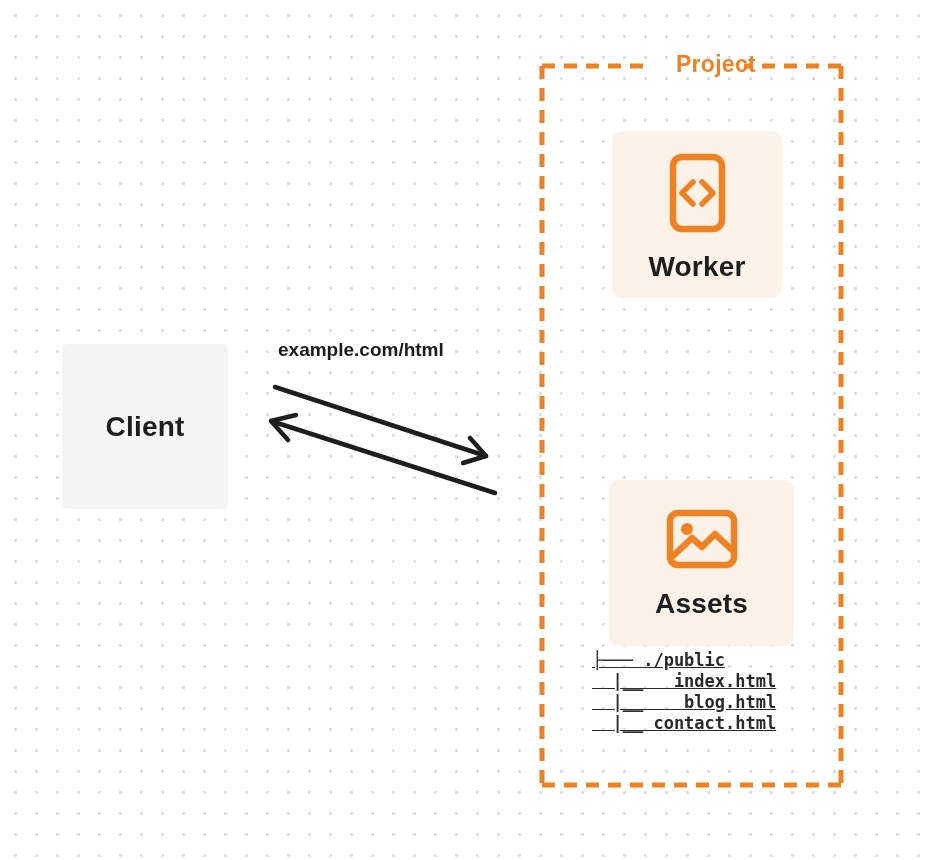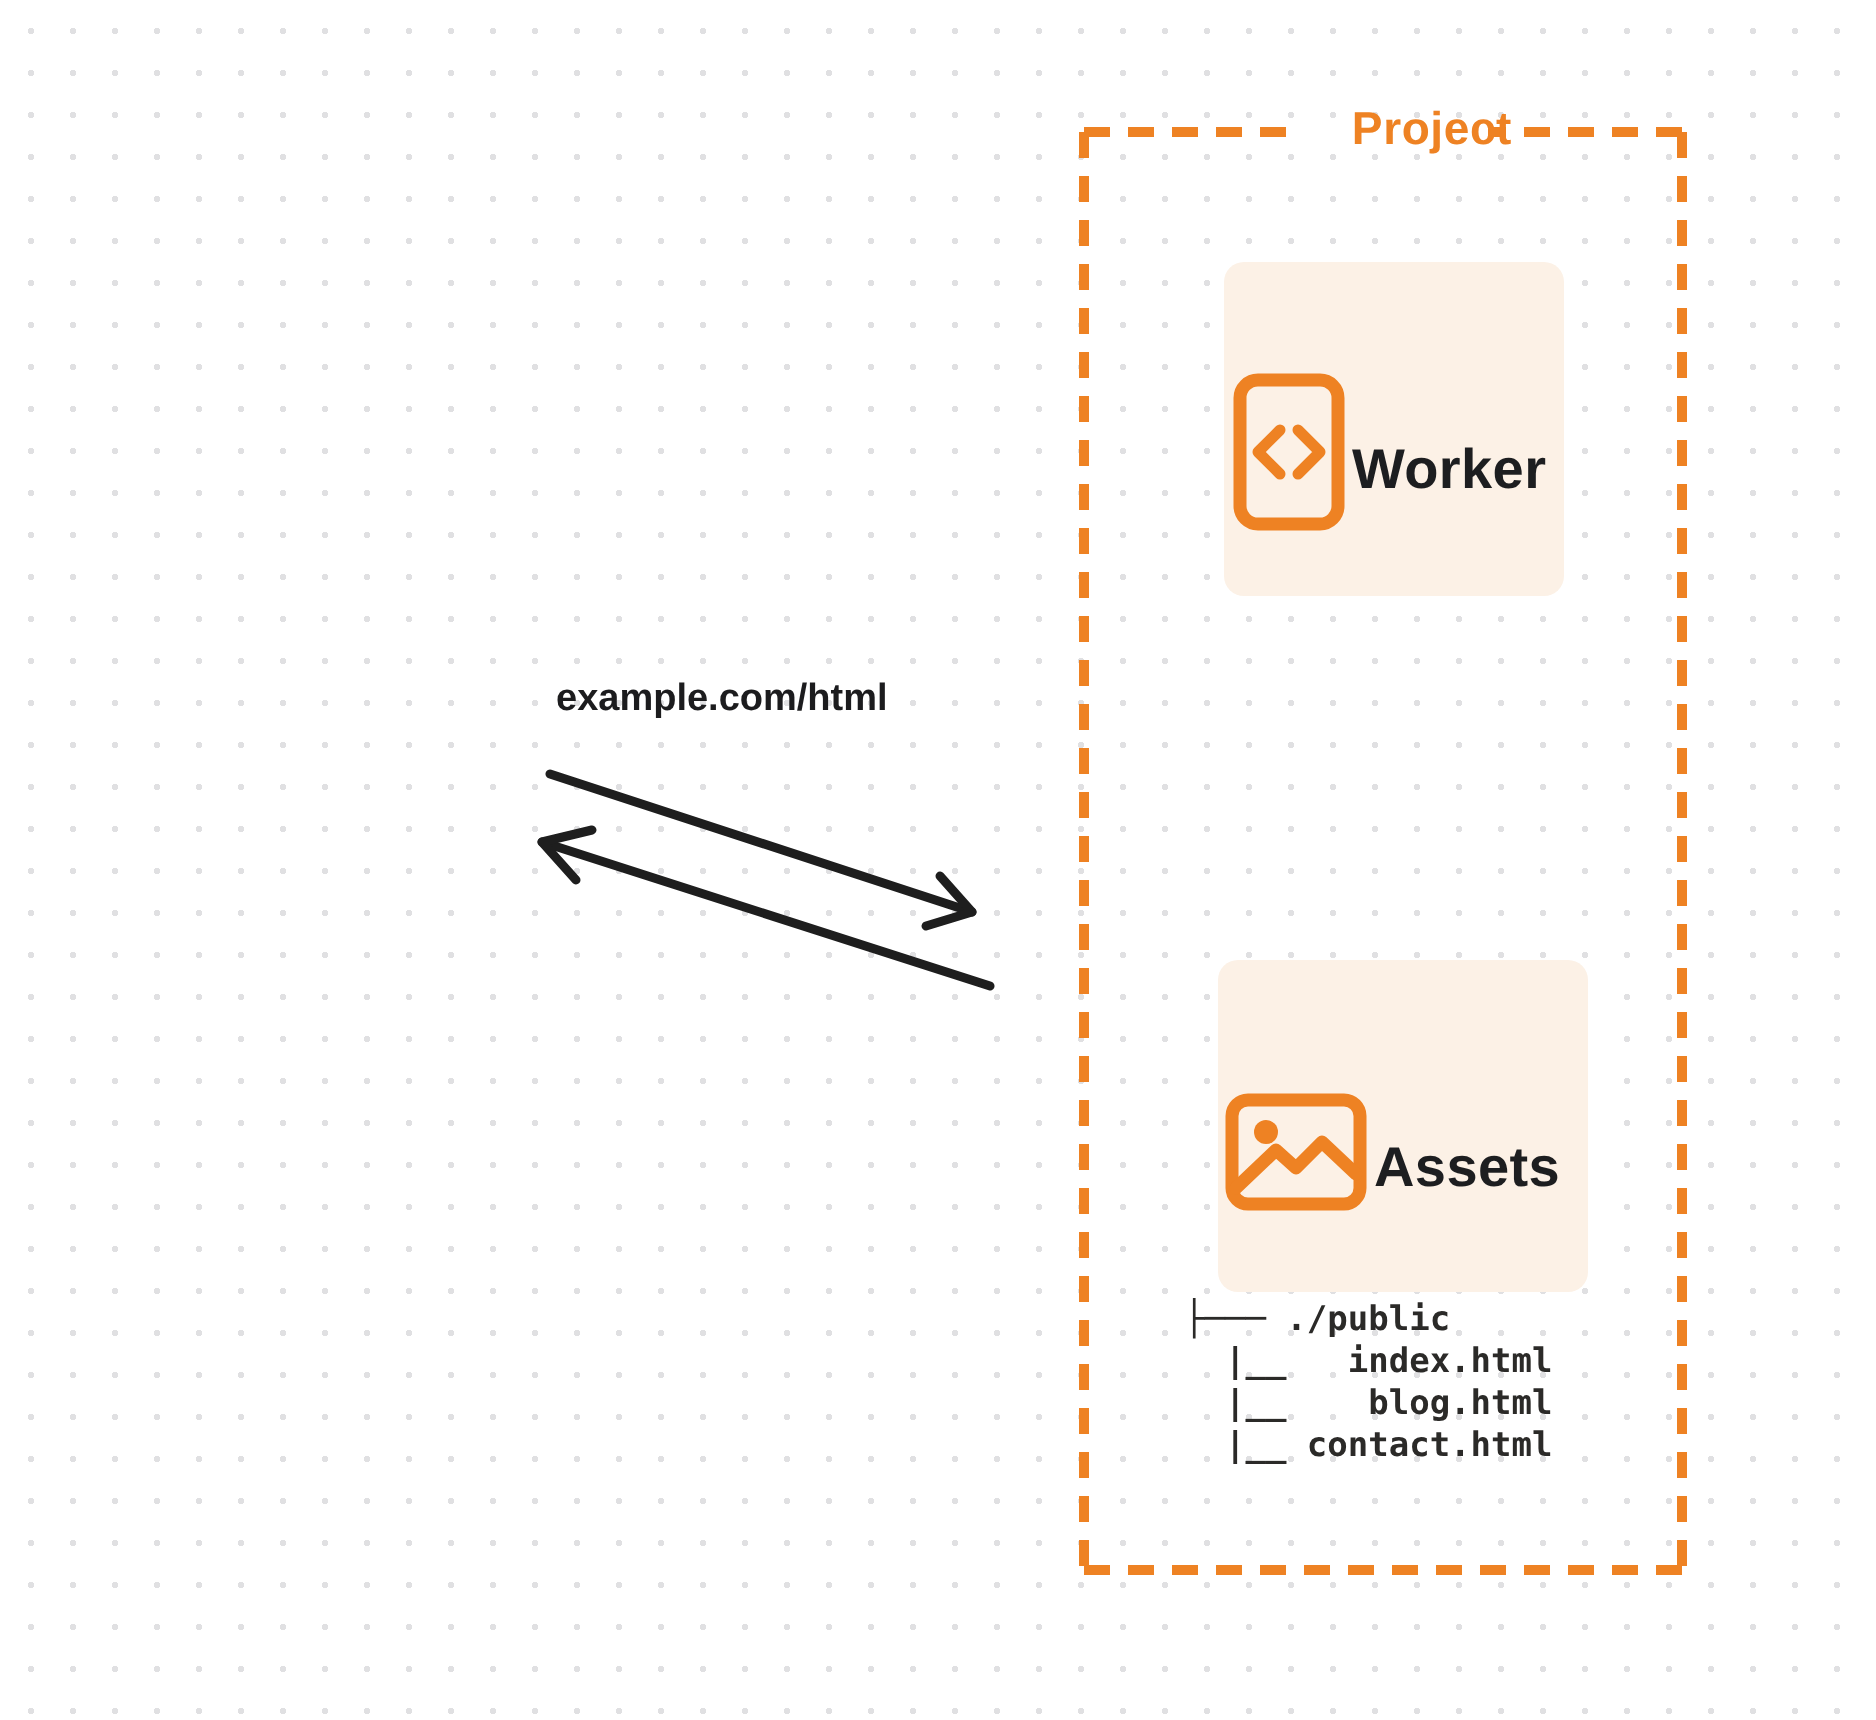--- a/index.html
+++ b/index.html
@@ -33,39 +33,42 @@
     pointer-events:none;
   }
   .project-label{
     position:absolute;left:634px;top:51px;width:122px;
     text-align:right;
     font-size:23px;font-weight:700;color:#ee8223;letter-spacing:.3px;
   }
   .card{
     position:absolute;
     background:#fcf1e6;border-radius:10px;
-    display:flex;flex-direction:row;align-items:center;
+    display:flex;flex-direction:column;align-items:center;
   }
   .worker-card{left:612px;top:131px;width:170px;height:167px;padding-top:22px;box-sizing:border-box;}
   .assets-card{left:609px;top:480px;width:185px;height:166px;padding-top:26px;box-sizing:border-box;}
   .card .icon-wrap{display:block;line-height:0;}
   .worker-card .node-label{margin-top:18px;}
   .assets-card .node-label{margin-top:16px;}
   .file-tree{
     position:absolute;left:592px;top:650px;margin:0;
     font-family:"DejaVu Sans Mono", monospace;
     font-size:17px;line-height:21px;font-weight:600;
-    color:#2b2a28;white-space:pre;
+    color:#2b2a28;white-space:pre;text-decoration:underline;
   }
 </style>
 </head>
 <body>
 
 <div class="canvas">
 
+  <div class="node client-node">
+    <span class="node-label">Client</span>
+  </div>
 
   <div class="request-label">example.com/html</div>
 
   <svg class="overlay-svg" viewBox="0 0 938 860" xmlns="http://www.w3.org/2000/svg">
 
     <g stroke="#ee8223" stroke-width="5" fill="none" stroke-dasharray="13 9">
       <path d="M542,66 H645"></path>
       <path d="M841,66 H744"></path>
       <path d="M542,66 V785"></path>
       <path d="M841,66 V785"></path>

